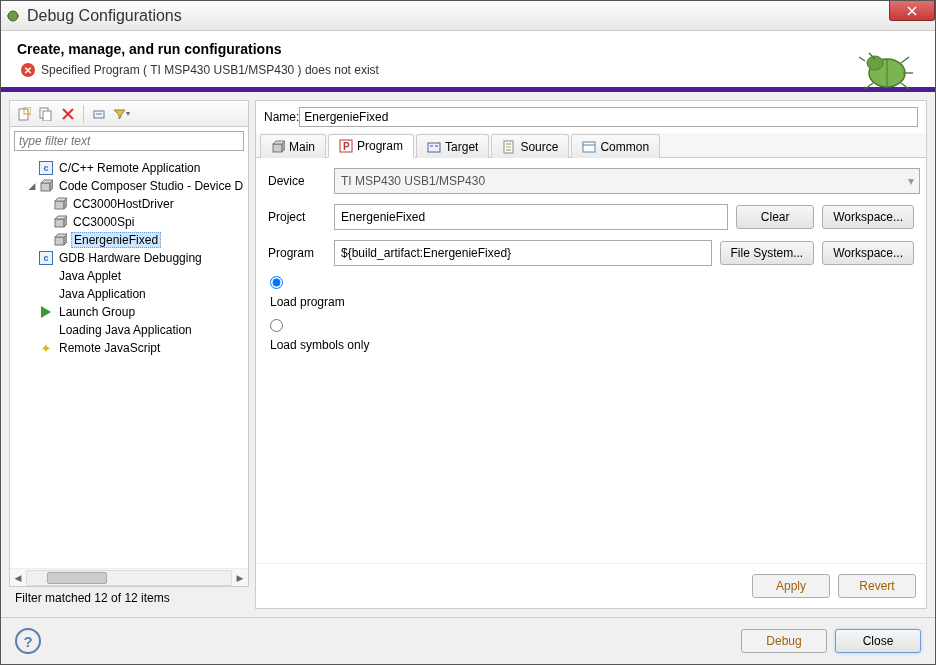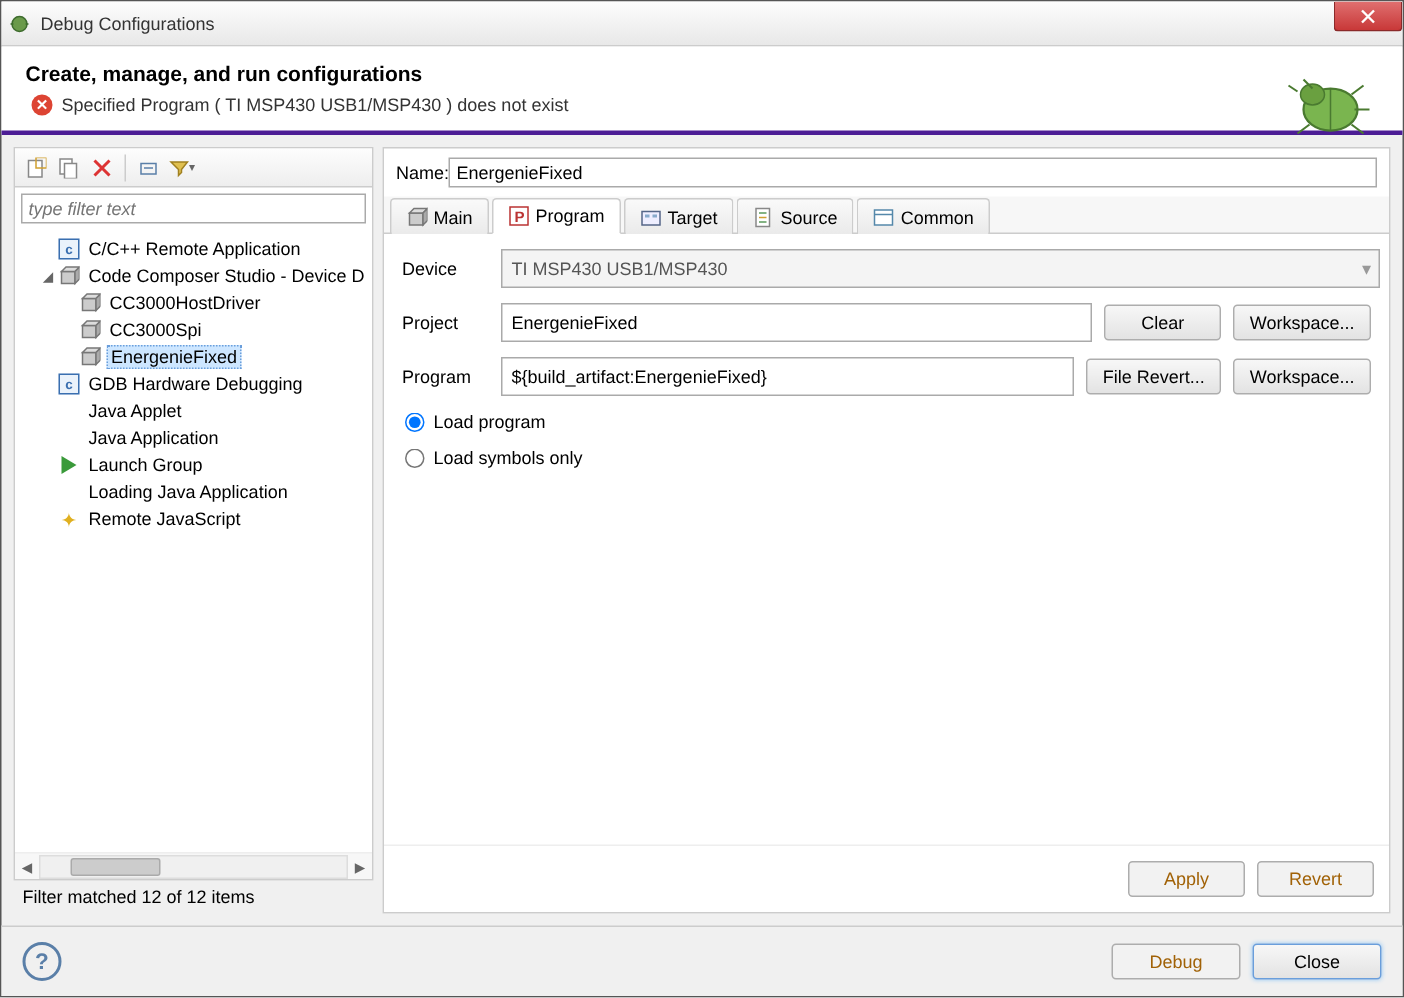--- a/index.html
+++ b/index.html
@@ -2,24 +2,24 @@
 <html><head>
 <meta charset="utf-8">
 <style>
 * { box-sizing: border-box; margin: 0; padding: 0; }
 body { font-family: "Segoe UI", Tahoma, sans-serif; font-size: 12px; background: #fff; color: #000; }
 
 .window { width: 936px; height: 665px; border: 1px solid #555; display: flex; flex-direction: column; background: #f0f0f0; box-shadow: 0 0 8px rgba(0,0,0,0.3); }
 
 .titlebar { height: 30px; background: linear-gradient(#fdfdfd, #e8e8e8); border-bottom: 1px solid #ccc; display: flex; align-items: center; padding: 0 4px; position: relative; }
 .titlebar .icon-slot { width: 16px; height: 16px; margin-right: 6px; display: flex; align-items: center; justify-content: center; }
-.titlebar .title { font-size: 12px; color: #333; }
+.titlebar .title { font-size: 16px; color: #333; }
 .titlebar .close-btn { position: absolute; right: 0; top: 0; width: 46px; height: 20px; background: linear-gradient(#e07070, #c83838); border: 1px solid #8b2a2a; border-top: none; border-radius: 0 0 3px 3px; display: flex; align-items: center; justify-content: center; color: #fff; font-size: 11px; font-weight: bold; }
 
-.banner { background: #fff; border-bottom: 3px solid #4c1d95; padding: 10px 16px; display: flex; align-items: flex-start; position: relative; }
+.banner { background: #fff; border-bottom: 5px solid #4c1d95; padding: 10px 16px; display: flex; align-items: flex-start; position: relative; }
 .banner-text { flex: 1; }
 .banner-title { font-size: 14px; font-weight: bold; margin-bottom: 6px; }
 .banner-error { display: flex; align-items: center; gap: 6px; font-size: 12px; color: #333; margin-left: 4px; }
 .err-icon { width: 14px; height: 14px; border-radius: 50%; background: #d43; display: flex; align-items: center; justify-content: center; color: #fff; font-size: 10px; font-weight: bold; }
 .bug-img { width: 60px; height: 60px; position: absolute; right: 20px; top: 8px; }
 
 .content { flex: 1; display: flex; padding: 8px; gap: 6px; overflow: hidden; }
 
 .left-pane { width: 240px; display: flex; flex-direction: column; border: 1px solid #ccc; background: #fff; }
 .toolbar { height: 26px; border-bottom: 1px solid #ccc; display: flex; align-items: center; padding: 0 4px; gap: 2px; background: linear-gradient(#fdfdfd,#eee); }
@@ -58,21 +58,21 @@
 
 .tab-body { flex: 1; padding: 10px 12px; display: flex; flex-direction: column; gap: 10px; }
 .form-row { display: flex; align-items: center; gap: 8px; }
 .form-row .lbl { width: 58px; font-size: 12px; }
 .text-input { height: 22px; border: 1px solid #aaa; padding: 12px 6px; font-family: inherit; font-size: 12px; background: #fff; }
 .text-input.ro { background: #f4f4f4; color: #555; }
 .btn { height: 24px; padding: 0 10px; min-width: 78px; border: 1px solid #adadad; background: linear-gradient(#f7f7f7,#e3e3e3); border-radius: 3px; font-family: inherit; font-size: 12px; cursor: pointer; }
 .btn:disabled { color: #a16207; background: #f2f2f2; cursor: default; }
 
 .section-title { font-size: 12px; margin-top: 4px; }
-.radio-row { display: flex; align-items: flex-end; gap: 6px; margin-left: 2px; font-size: 12px; }
+.radio-row { display: flex; align-items: flex-start; gap: 6px; margin-left: 2px; font-size: 12px; flex-direction: column; }
 input[type=radio] { margin: 0; }
 
 .apply-bar { display: flex; justify-content: flex-end; gap: 8px; padding: 10px; border-top: 1px solid #eee; }
 
 .footer { border-top: 1px solid #ccc; padding: 10px 14px; display: flex; align-items: center; background: #f0f0f0; }
 .help-circle { width: 26px; height: 26px; border: 2px solid #5a7fa8; border-radius: 50%; display: flex; align-items: center; justify-content: center; color: #5a7fa8; font-weight: bold; font-size: 15px; cursor: pointer; }
 .footer .spacer { flex: 1; }
 
 
 svg { display: block; }
@@ -332,21 +332,21 @@
         <div class="form-row">
           <span class="lbl">Project</span>
           <input class="text-input" type="text" style="flex: 1 1 0%;" value="EnergenieFixed">
           <button class="btn">Clear</button>
           <button class="btn">Workspace...</button>
         </div>
 
         <div class="form-row">
           <span class="lbl">Program</span>
           <input class="text-input" type="text" style="flex: 1 1 0%;" value="${build_artifact:EnergenieFixed}">
-          <button class="btn">File Revert...</button>
+          <button class="btn">File System...</button>
           <button class="btn">Workspace...</button>
         </div>
 
         <label class="radio-row">
           <input type="radio" name="loadopt" checked="" style="">
           <span>Load program</span>
         </label>
         <label class="radio-row">
           <input type="radio" name="loadopt" style="">
           <span>Load symbols only</span>

